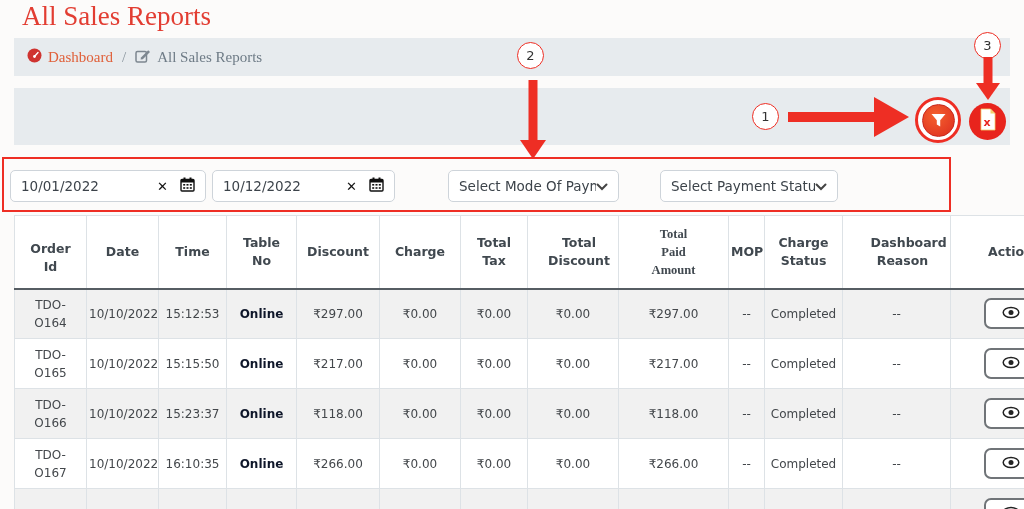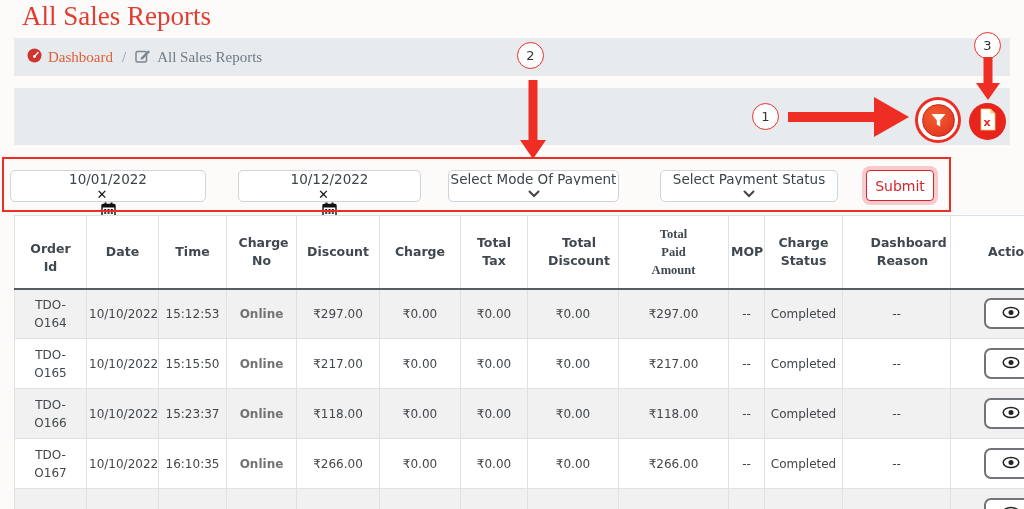--- a/index.html
+++ b/index.html
@@ -25,44 +25,44 @@
                 background:radial-gradient(circle at 40% 35%,#f4602e,#dd2c1f);
                 border:1px solid #c8271c;box-sizing:border-box;
                 display:flex;align-items:center;justify-content:center;}
   .excel-btn{position:absolute;left:969px;top:103px;width:37px;height:37px;border-radius:50%;
              background:#e8241d;display:flex;align-items:center;justify-content:center;
              z-index:2;cursor:pointer;}
 
   
   .ctrl{position:absolute;top:170px;height:32px;background:#fff;border:1px solid #ced4da;
         border-radius:5px;box-sizing:border-box;display:flex;align-items:center;
-        padding:0 10px;font-size:13.5px;color:#3c434a;flex-direction:column;}
+        padding:0 10px;font-size:13.5px;color:#3c434a;}
   .date-val{flex:1;}
   .clear-x{font-weight:bold;color:#111;margin-right:12px;font-size:13px;cursor:pointer;}
   .sel-text{flex:1;overflow:hidden;white-space:nowrap;}
   #date-from{left:10px;width:196px;}
-  #date-to{left:238px;width:183px;}
+  #date-to{left:212px;width:183px;}
   #sel-mop{left:448px;width:171px;cursor:pointer;}
   #sel-pay{left:660px;width:178px;cursor:pointer;}
   .submit-btn{position:absolute;left:866px;top:170px;width:68px;height:31px;background:#fff;
               color:#d7242c;border:1.5px solid #d7242c;border-radius:4px;font-size:14px;
               font-family:"DejaVu Sans",sans-serif;cursor:pointer;
               box-shadow:0 0 0 4px rgba(235,80,90,.28);}
 
   
   table{position:absolute;left:14px;top:215px;width:1056px;border-collapse:collapse;
         table-layout:fixed;background:#fff;font-size:12px;}
   th,td{border:1px solid #dde2e6;text-align:center;vertical-align:middle;box-sizing:border-box;}
   th{height:73px;color:#40484f;font-weight:bold;font-size:12.5px;background:#fff;
      border-bottom:2px solid #565d63;padding:0 2px;line-height:1.45;}
   td{height:50px;padding:0 2px;white-space:nowrap;color:#43474b;}
   tr.striped td{background:#f1f1f1;}
   td.oid{white-space:normal;line-height:1.5;}
   .wrap-sm{display:inline-block;max-width:44px;word-break:break-word;text-align:center;}
-  .bold{font-weight:bold;color:#737373;}
+  .bold{font-weight:bold;color:#0f172a;}
   .hw{display:inline-block;}
   .hw40{max-width:40px;} .hw44{max-width:44px;margin-top:12px;} .hw46{max-width:46px;}
   .hw52{max-width:52px;font-family:Liberation Serif, serif;} .hw60{max-width:60px;} .hw64{max-width:64px;margin-left:12px;}
   .eye-btn{width:54px;height:31px;border:2px solid #707478;border-radius:7px;background:#fff;
            display:inline-flex;align-items:center;justify-content:center;cursor:pointer;}
 
   
   .ann-rect{position:absolute;left:2px;top:157px;width:949px;height:55px;
             border:2.5px solid #ee2e24;box-sizing:border-box;z-index:5;pointer-events:none;}
   .marker{position:absolute;width:27px;height:27px;border-radius:50%;border:1.5px solid #ee2e24;
@@ -169,21 +169,20 @@
 
   <div class="ctrl" id="sel-pay">
     <span class="sel-text">Select Payment Status</span>
     <span>
       <svg width="12" height="8" viewBox="0 0 12 8">
           <path d="M1.5 1.5 L6 6 L10.5 1.5" stroke="#444" stroke-width="2" fill="none" stroke-linecap="round"></path>
         </svg>
     </span>
   </div>
 
-  <button class="submit-btn">Submit</button>
 
   <table>
     <colgroup>
       <col style="width:72px">
         <col style="width:72px">
         <col style="width:68px">
         <col style="width:70px">
       <col style="width:83px">
         <col style="width:81px">
         <col style="width:67px">
@@ -192,21 +191,21 @@
         <col style="width:36px">
         <col style="width:78px">
         <col style="width:108px">
       <col style="width:120px">
     </colgroup>
     <thead>
       <tr>
         <th><span class="hw hw44">Order Id</span></th>
         <th><span>Date</span></th>
         <th><span>Time</span></th>
-        <th><span class="hw hw46">Charge No</span></th>
+        <th><span class="hw hw46">Table No</span></th>
         <th><span>Discount</span></th>
         <th><span>Charge</span></th>
         <th><span class="hw hw40">Total Tax</span></th>
         <th><span class="hw hw64">Total Discount</span></th>
         <th><span class="hw hw52">Total Paid Amount</span></th>
         <th><span>MOP</span></th>
         <th><span class="hw hw60">Charge Status</span></th>
         <th><span class="hw hw64">Dashboard Reason</span></th>
         <th><span>Action</span></th>
       </tr>

